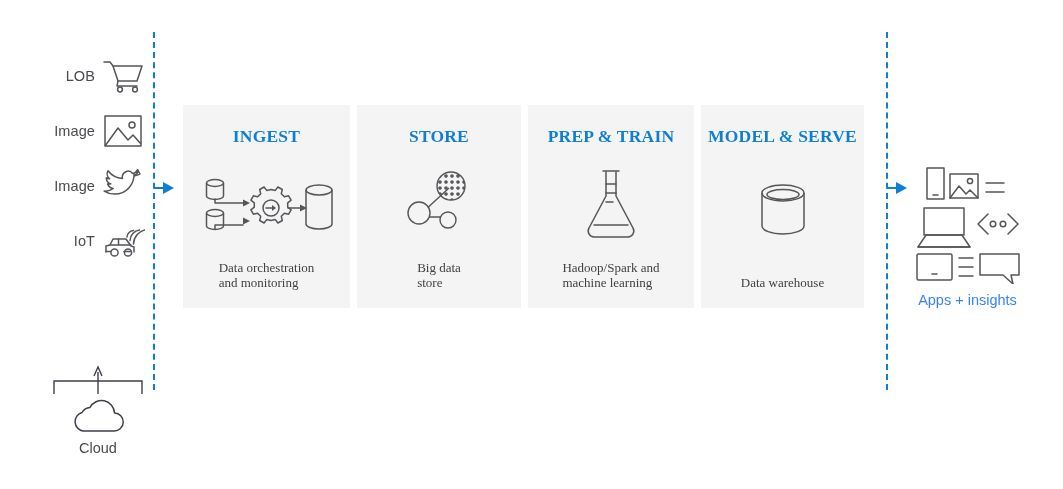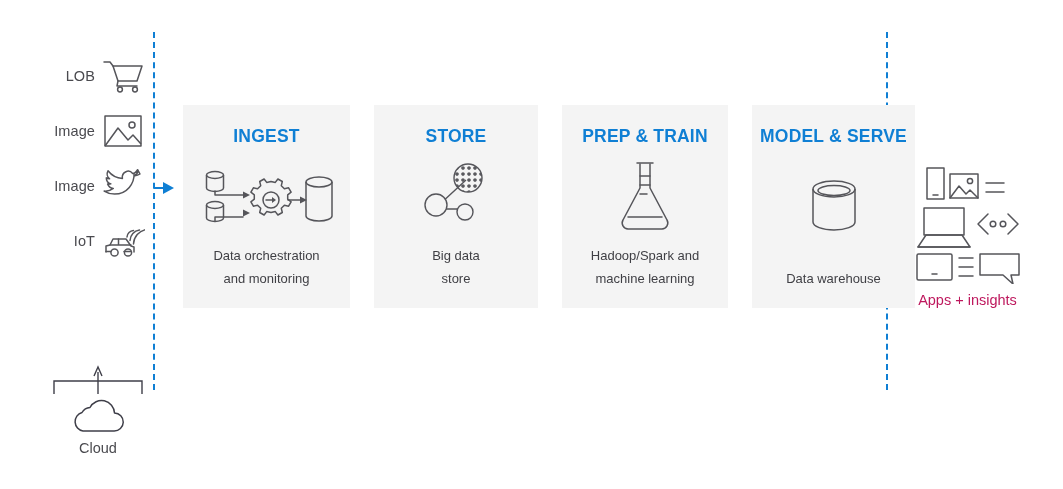--- a/index.html
+++ b/index.html
@@ -85,21 +85,22 @@
   .divider-arrow.left  { left: 154px; }
   .divider-arrow.right { left: 887px; }
 
   
   .panels {
     position: absolute;
     left: 183px;
     top: 105px;
     height: 203px;
     display: flex;
-    gap: 24px;
+    gap: 7px;
+    font-family: Liberation Serif, serif;
   }
   .panel {
     background: #f4f4f4;
     display: flex;
     flex-direction: column;
     align-items: center;
     box-sizing: border-box;
     padding-top: 21px;
   }
   .panel-ingest { width: 167px; }
@@ -119,39 +120,39 @@
     flex: 1 1 auto;
     display: flex;
     align-items: center;
     justify-content: center;
     width: 100%;
   }
   .panel-icon svg { display: block; }
   .panel-caption {
     font-size: 13px;
     color: #3f3f44;
-    text-align: center;
-    line-height: 23px;
+    text-align: left;
+    line-height: 15px;
     padding: 0 8px 18px;
     white-space: pre-line;
   }
 
   
   .outputs {
     position: absolute;
     left: 905px;
     top: 166px;
     width: 125px;
     text-align: center;
   }
   .outputs-grid { display: block; margin: 0 auto; }
   .outputs-label {
     margin-top: 8px;
     font-size: 14.5px;
-    color: #be185d;
+    color: #3b82f6;
     white-space: nowrap;
   }
 </style>
 </head>
 <body>
 
 <div class="stage">
 
   <div class="sources">
 

